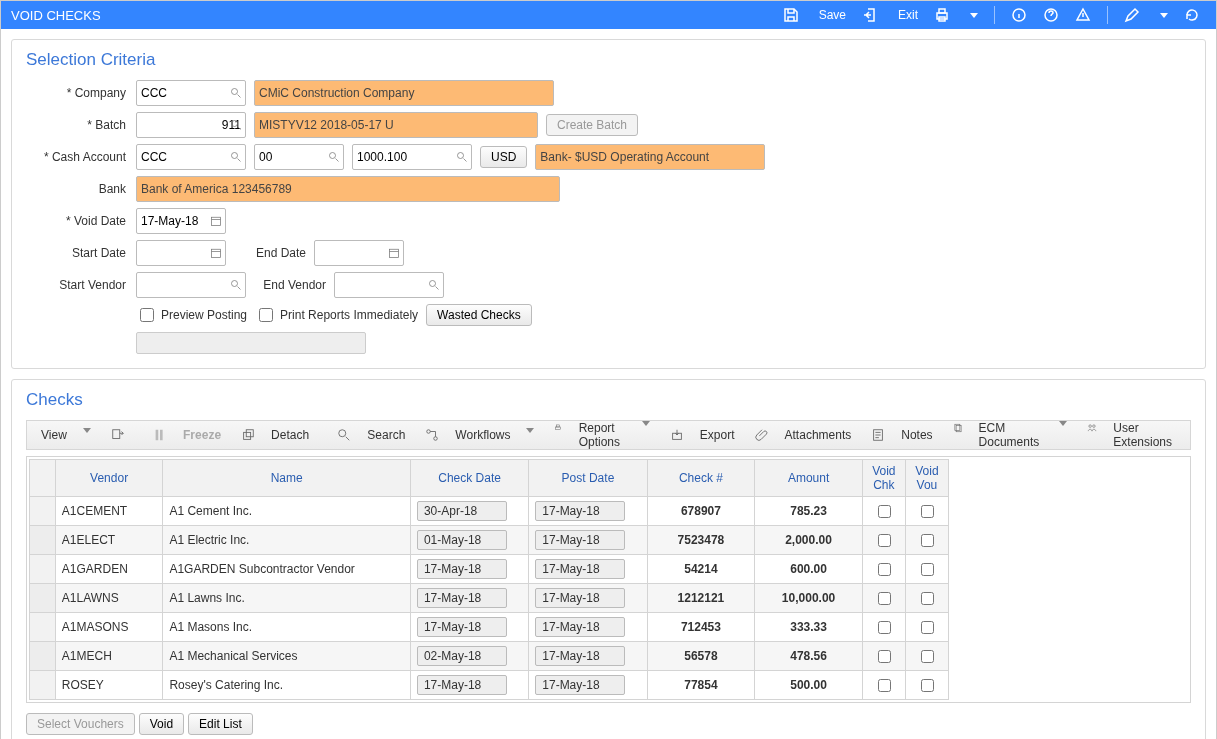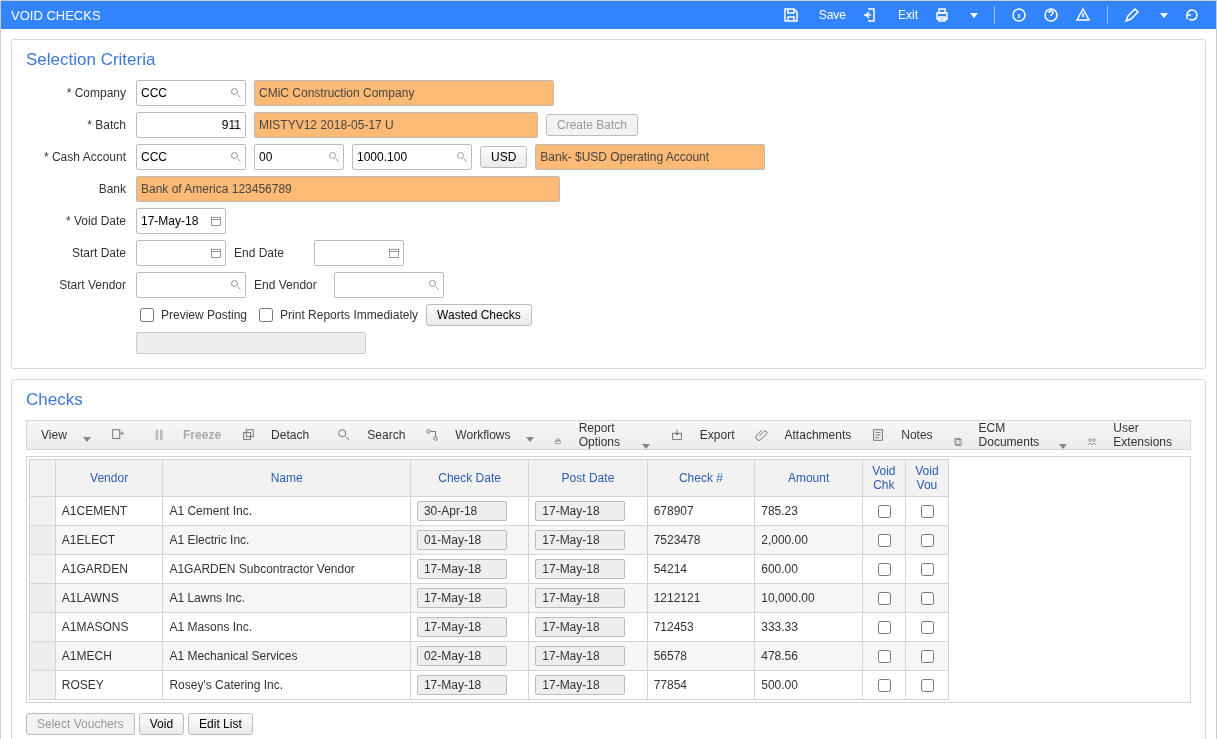--- a/index.html
+++ b/index.html
@@ -24,34 +24,34 @@
   .inp, .ro { border: 1px solid #bbb; border-radius: 2px; height: 22px; padding: 12px 4px; font-size: 12px; background: #fff; }
   .inp.right { text-align: right; }
   .ro { background: #fdba74; color: #444; display: inline-flex; align-items: center; }
   .lovwrap { position: relative; display: inline-block; }
   .lov-ico, .date-ico { position: absolute; right: 4px; top: 50%; transform: translateY(-50%); width: 12px; height: 12px; color: #666; pointer-events: none; }
   .btn { border: 1px solid #bbb; background: linear-gradient(#fdfdfd,#e9e9e9); border-radius: 3px; height: 22px; padding: 0 10px; font-size: 12px; cursor: pointer; }
   .btn:disabled { color: #999; background: #f3f3f3; }
   .chk { display: inline-flex; align-items: center; gap: 4px; }
   .chk input { width: 14px; height: 14px; }
   
-  .sublbl { width: 72px; display: inline-block; }
+  .sublbl { text-align: right; width: 72px; display: inline-block; }
   
   .tbar { background: linear-gradient(#f7f7f7,#ececec); border: 1px solid #d6d6d6; height: 30px; display: flex; align-items: center; gap: 4px; padding: 0 6px; margin: 0 0 6px; }
-  .tbtn { display: inline-flex; align-items: flex-end; gap: 16px; padding: 2px 8px; color: #333; cursor: pointer; border-radius: 2px; }
+  .tbtn { display: inline-flex; align-items: flex-start; gap: 16px; padding: 2px 8px; color: #333; cursor: pointer; border-radius: 2px; }
   .tbtn.dis { color: #aaa; cursor: default; font-weight: bold; }
   .tbtn svg { width: 14px; height: 14px; }
   .tcaret { width:0;height:0;border-left:4px solid transparent;border-right:4px solid transparent;border-top:5px solid #888; }
   
   table.grid { border-collapse: collapse; width: 100%; max-width: 920px; }
   table.grid th, table.grid td { border: 1px solid #d4d4d4; padding: 4px 6px; font-size: 12px; }
   table.grid th { background: #f2f2f2; color: #2a5db0; font-weight: normal; text-align: center; height: 32px; }
   table.grid th.narrow { width: 40px; }
   table.grid td.sel { width: 24px; background: #f2f2f2; }
-  table.grid td.right { text-align: left; }
+  table.grid td.right { text-align: center; font-weight: bold; }
   table.grid td.center { text-align: center; }
   table.grid .cell-ro { background: #eee; border: 1px solid #bbb; border-radius: 2px; padding: 2px 6px; display: inline-block; min-width: 90px; }
   table.grid tr:nth-child(even) td { background: #f6f6f6; }
   table.grid tr:nth-child(even) td.sel { background: #ededed; }
   table.grid input[type=checkbox] { width: 13px; height: 13px; }
   .grid-container { overflow: auto; }
   .footer-btns { margin-top: 10px; display: flex; gap: 4px; }
   .wempty { border: 1px solid #ccc; background: #eee; height: 22px; width: 230px; border-radius: 2px; }
   
   .gridwrap { border: 1px solid #d4d4d4; padding: 2px; }

